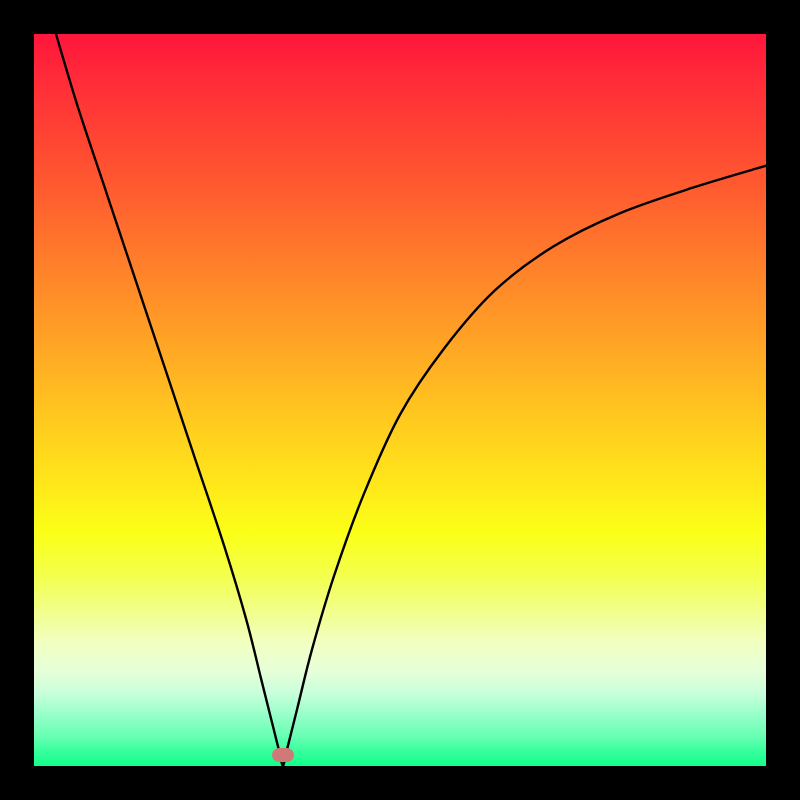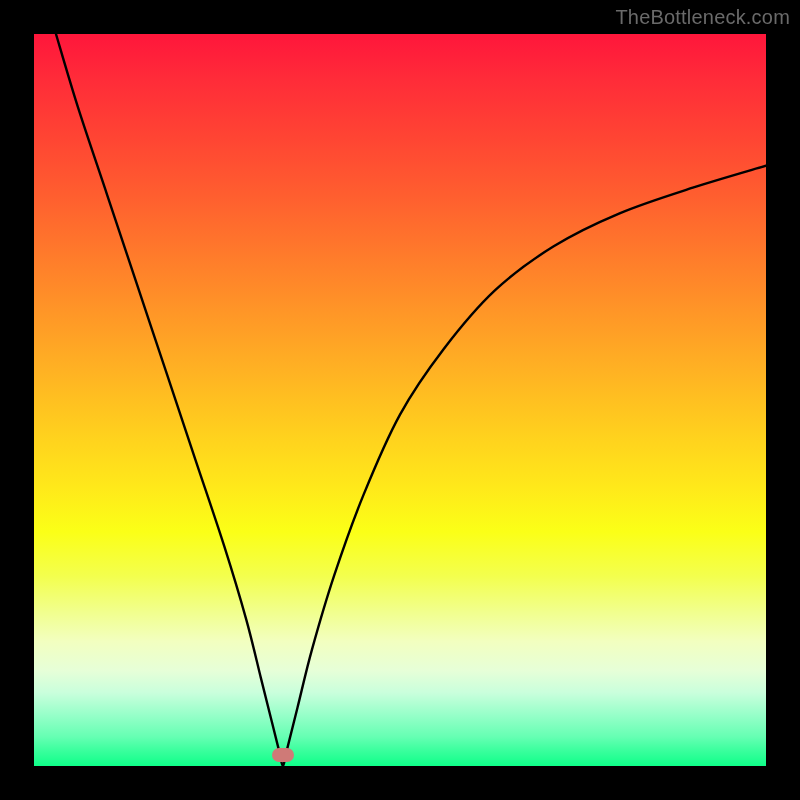--- a/index.html
+++ b/index.html
@@ -72,21 +72,20 @@
     right: 10px;
     color: #6a6a6a;
     font-size: 20px;
     letter-spacing: 0.2px;
   }
 </style>
 </head>
 <body>
 
 <div class="frame">
-  <div class="watermark">TheBottleneck.com</div>
   <div class="plot-area">
     <div class="gradient"></div>
     <svg class="curve-svg" viewBox="0 0 732 732" preserveAspectRatio="none">
       <path id="curve-path" fill="none" stroke="#000" stroke-width="2.4" stroke-linecap="round" stroke-linejoin="round" d="M 21.96 0.00 C 25.62 12.20, 35.38 46.36, 43.92 73.20 C 52.46 100.04, 63.44 131.76, 73.20 161.04 C 82.96 190.32, 92.72 219.60, 102.48 248.88 C 112.24 278.16, 122.00 307.44, 131.76 336.72 C 141.52 366.00, 151.28 395.28, 161.04 424.56 C 170.80 453.84, 181.78 485.56, 190.32 512.40 C 198.86 539.24, 206.18 563.64, 212.28 585.60 C 218.38 607.56, 222.65 627.08, 226.92 644.16 C 231.19 661.24, 234.85 675.88, 237.90 688.08 C 240.95 700.28, 243.39 710.04, 245.22 717.36 C 247.05 724.68, 247.66 732.00, 248.88 732.00 C 250.10 732.00, 250.10 727.12, 252.54 717.36 C 254.98 707.60, 259.25 690.52, 263.52 673.44 C 267.79 656.36, 272.06 636.84, 278.16 614.88 C 284.26 592.92, 291.58 567.30, 300.12 541.68 C 308.66 516.06, 318.42 488.00, 329.40 461.16 C 340.38 434.32, 352.58 405.04, 366.00 380.64 C 379.42 356.24, 394.06 335.50, 409.92 314.76 C 425.78 294.02, 442.86 273.28, 461.16 256.20 C 479.46 239.12, 498.98 225.09, 519.72 212.28 C 540.46 199.47, 562.42 189.10, 585.60 179.34 C 608.78 169.58, 634.40 161.65, 658.80 153.72 C 683.20 145.79, 719.80 135.42, 732.00 131.76"></path>
     </svg>
     <div id="marker" class="marker" style="left: 248.88px; top: 721.02px; background: rgb(207, 122, 119);"></div>
   </div>
 </div>
 
 </body></html>

